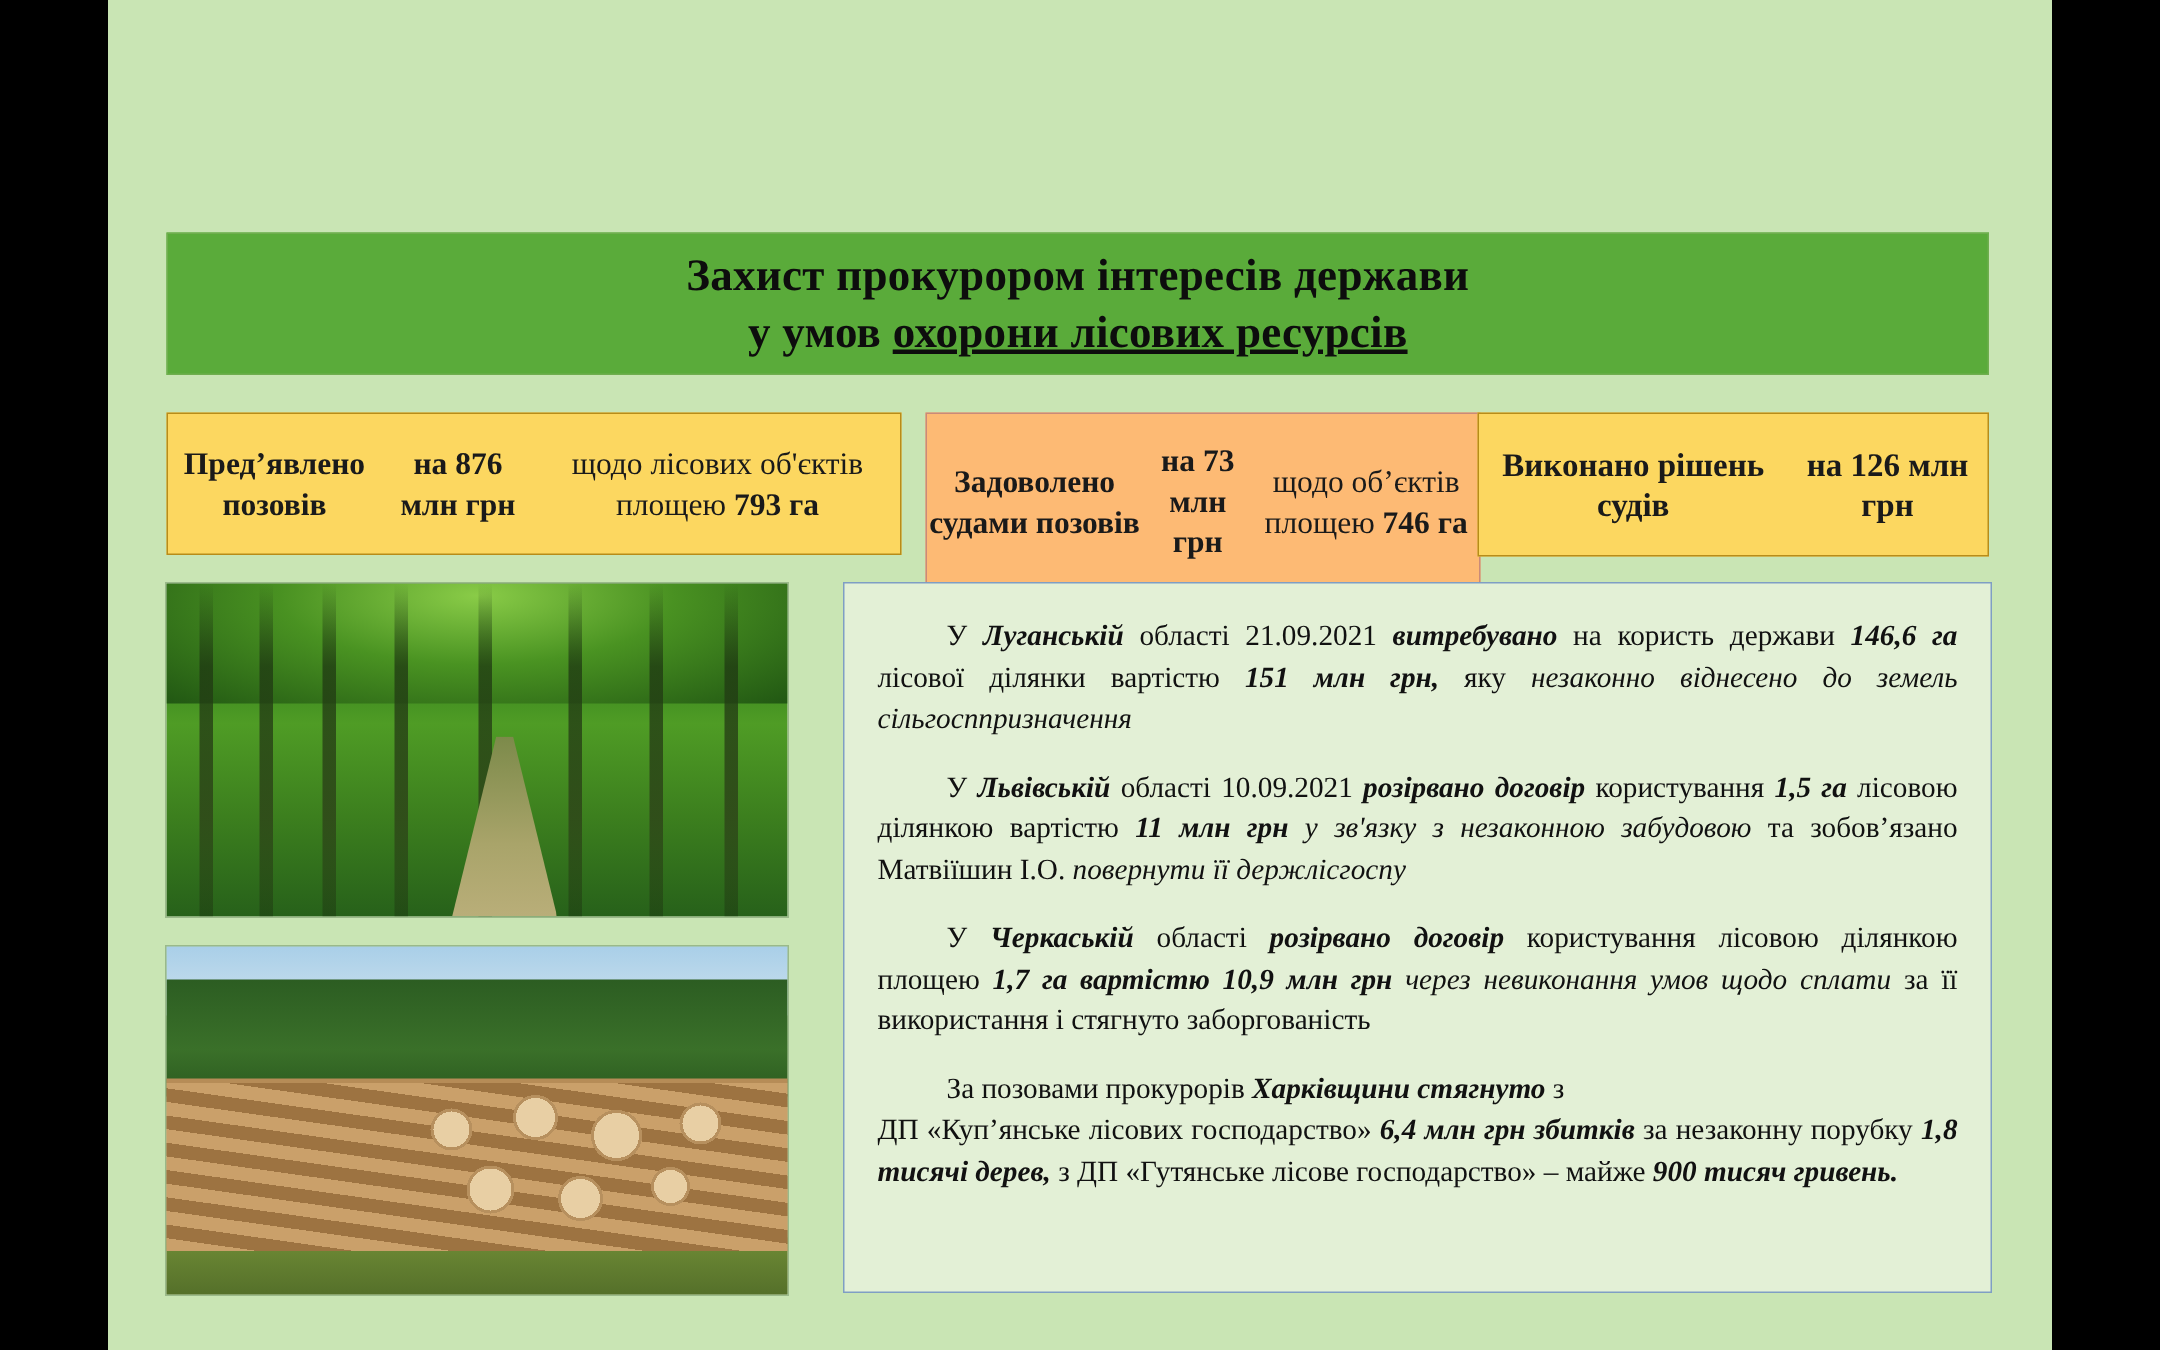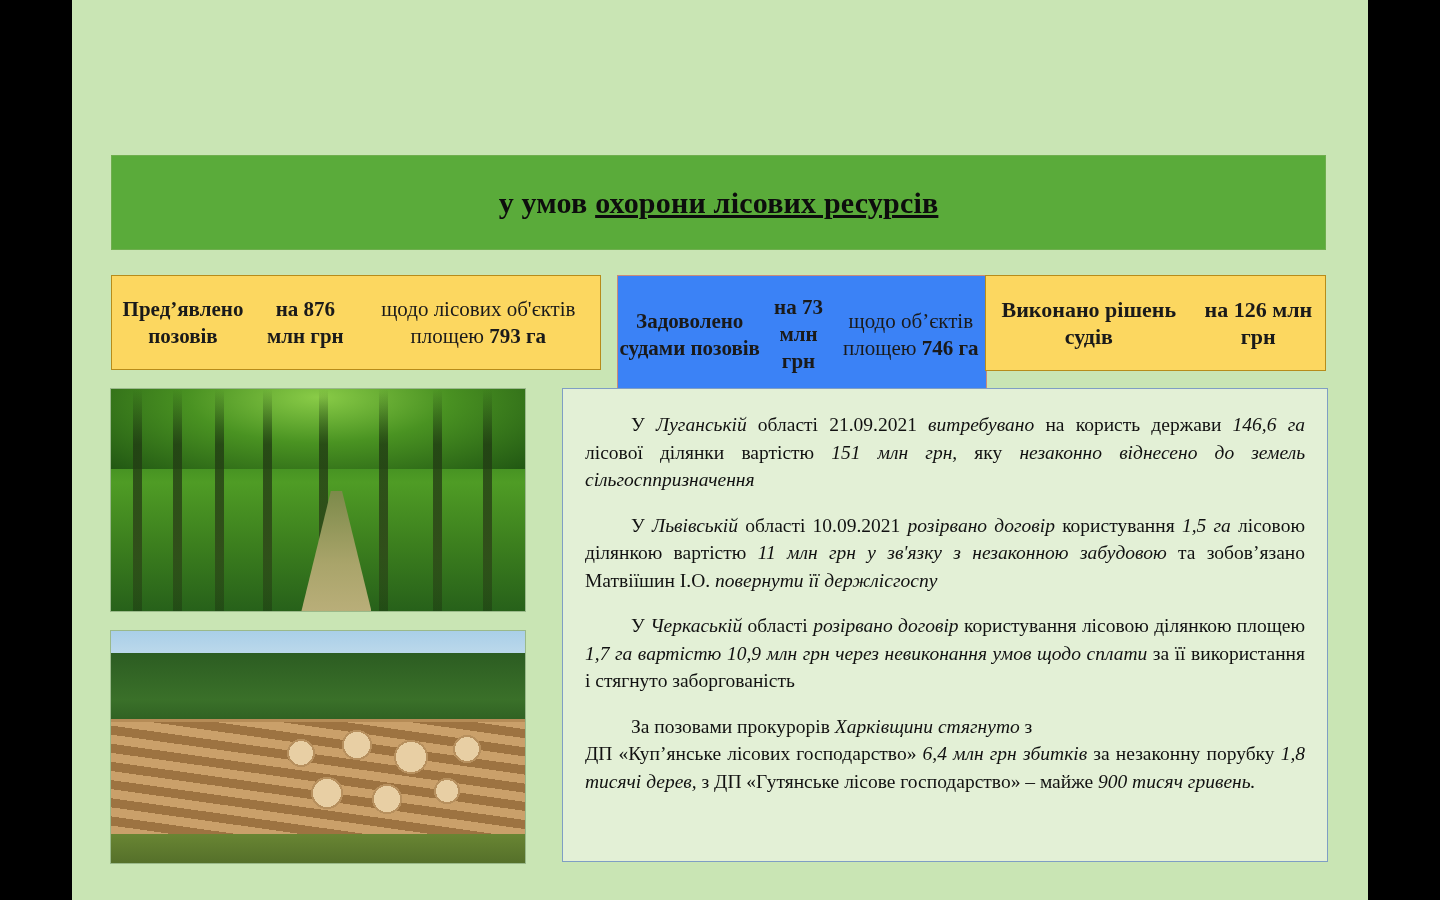--- a/index.html
+++ b/index.html
@@ -73,21 +73,21 @@
     width: 490px;
     height: 95px;
     background: #fcd760;
     border: 1px solid #b78c1a;
   }
   #stat-2 {
     left: 545px;
     top: 275px;
     width: 370px;
     height: 119px;
-    background: #3b82f6;
+    background: #fdba74;
     border: 1px solid #c98a79;
   }
   #stat-3 {
     left: 913px;
     top: 275px;
     width: 341px;
     height: 96px;
     background: #fcd760;
     border: 1px solid #b78c1a;
   }
@@ -180,30 +180,31 @@
   }
   .para {
     font-size: 19.5px;
     line-height: 27.5px;
     color: #111;
     text-align: justify;
     text-indent: 46px;
     margin: 0 0 18px 0;
   }
   .para:last-child { margin-bottom: 0; }
-  .para .bi { font-weight: normal; font-style: italic; }
+  .para .bi { font-weight: bold; font-style: italic; }
   .para .it { font-style: italic; }
   .noindent { text-indent: 0; }
 </style>
 </head>
 <body>
 
 <div class="slide">
 
   <div class="title-box">
+    <div class="title-line">Захист прокурором інтересів держави</div>
     <div class="title-line"><span>у умов </span><span class="under">охорони лісових ресурсів</span></div>
   </div>
 
   <div class="stat" id="stat-1">
     <div class="l1">Пред’явлено позовів</div>
     <div class="l2">на 876 млн грн</div>
     <div class="l3"><span>щодо лісових об'єктів площею </span><b>793 га</b></div>
   </div>
 
   <div class="stat" id="stat-2">

